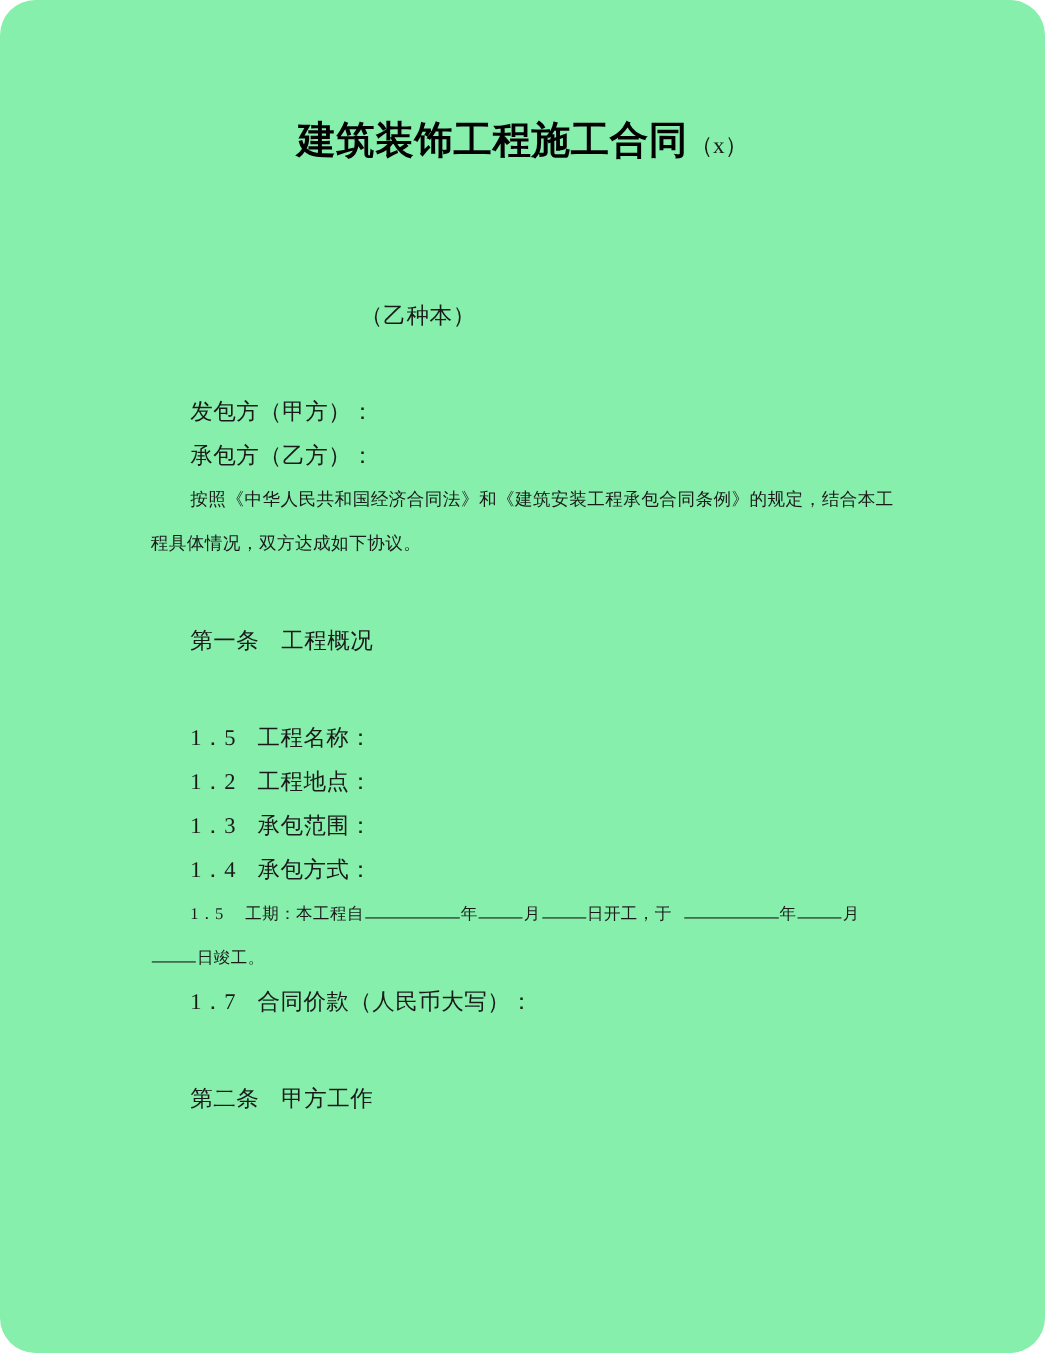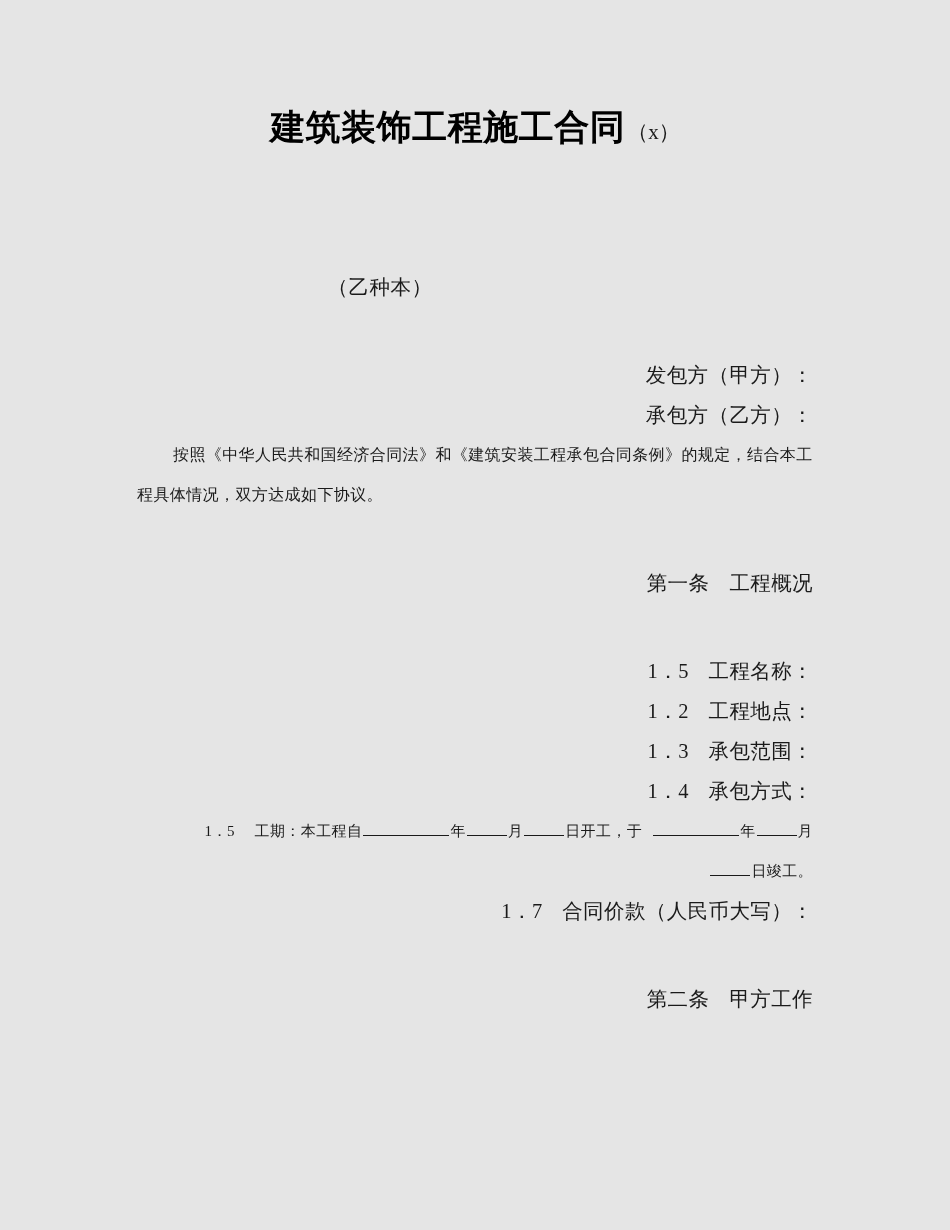--- a/index.html
+++ b/index.html
@@ -12,21 +12,22 @@
     height: 1230px;
     position: relative;
     font-family: "Liberation Serif", "DejaVu Serif", serif;
     color: #1a1a1a;
     overflow: hidden;
   }
 
   .page {
     position: absolute;
     inset: 0;
-    background: #e5e5e5;
+    background: #86efac;
+    border-radius: 32px;
   }
 
   
   .doc-title {
     position: absolute;
     top: 104px;
     left: 0;
     width: 950px;
     text-align: center;
     white-space: nowrap;
@@ -69,21 +70,20 @@
   }
 
   .line {
     font-size: 20.5px;
     line-height: 40px;
     letter-spacing: 0.4px;
     white-space: nowrap;
   }
   .indent {
     text-indent: 36px;
-    text-align: right;
   }
   .spacer-md { height: 48px; }
 
   .clause-num {
     font-family: "Liberation Serif", "DejaVu Serif", serif;
     letter-spacing: 0;
   }
   .gap-wide {
     display: inline-block;
     width: 20px;

